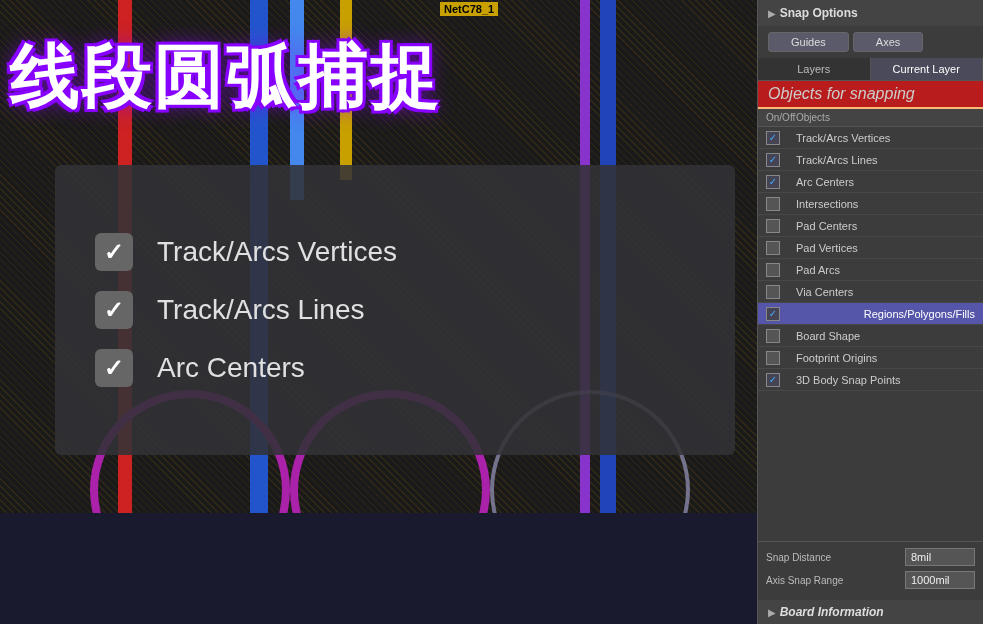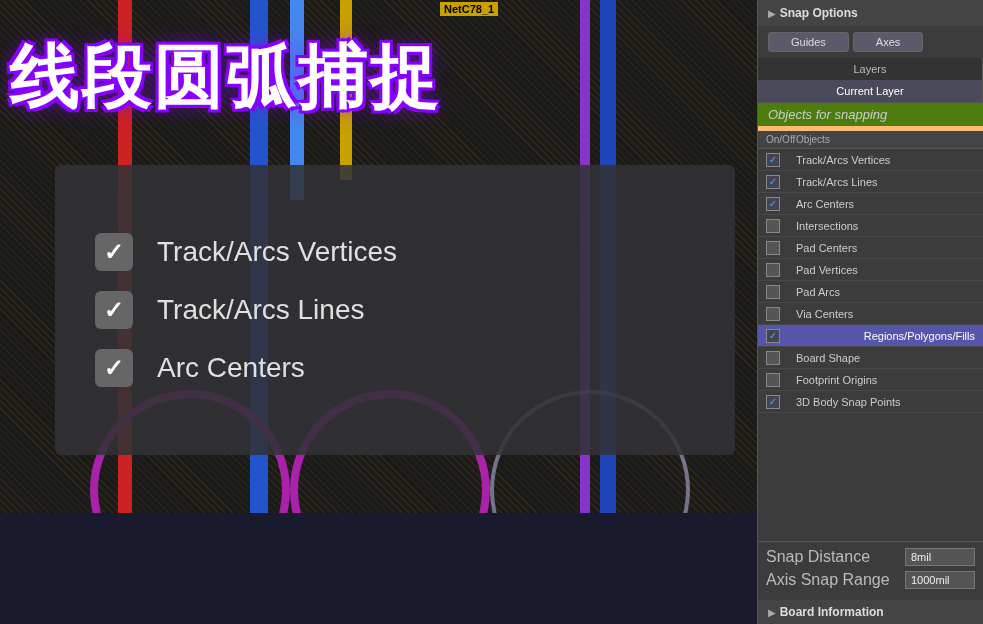--- a/index.html
+++ b/index.html
@@ -261,46 +261,45 @@
       border: 1px solid #666;
       border-radius: 3px;
       cursor: pointer;
     }
 
     
     .layer-tabs {
       display: flex;
       background: #333;
       border-bottom: 1px solid #555;
-      flex-direction: column;
     }
 
     .layer-tab {
       flex: 1;
       text-align: center;
       padding: 5px 4px;
       font-size: 11px;
       color: #bbb;
       cursor: pointer;
       border-right: 1px solid #555;
     }
 
     .layer-tab.active {
       background: #4a4a5a;
       color: #fff;
     }
 
     
     .obj-snapping-header {
-      background: #4d7c0f;
+      background: #b91c1c;
       padding: 4px 10px;
       color: #ccc;
-      font-size: 13px;
+      font-size: 16px;
       font-style: italic;
-      border-bottom: 5px solid #fdba74;
+      border-bottom: 2px solid #fdba74;
     }
 
     
     .snap-table-header {
       display: flex;
       background: #444;
       padding: 3px 8px;
       border-bottom: 1px solid #555;
     }
 
@@ -377,21 +376,21 @@
 
     .snap-field-row {
       display: flex;
       align-items: center;
       margin-bottom: 5px;
       gap: 4px;
     }
 
     .snap-field-label {
       color: #bbb;
-      font-size: 16px;
+      font-size: 10px;
       flex: 1;
     }
 
     .snap-field-input {
       background: #555;
       border: 1px solid #777;
       color: #eee;
       font-size: 11px;
       padding: 2px 5px;
       width: 70px;
@@ -404,20 +403,21 @@
       padding: 5px 10px;
       display: flex;
       align-items: center;
       gap: 4px;
     }
 
     .board-info-title {
       color: #ddd;
       font-size: 12px;
       font-weight: bold;
+      font-style: italic;
     }
   </style>
 </head>
 <body>
 
 <div class="pcb-canvas">
   <div class="pcb-bg">
 
     <div class="net-label">NetC78_1</div>
 

